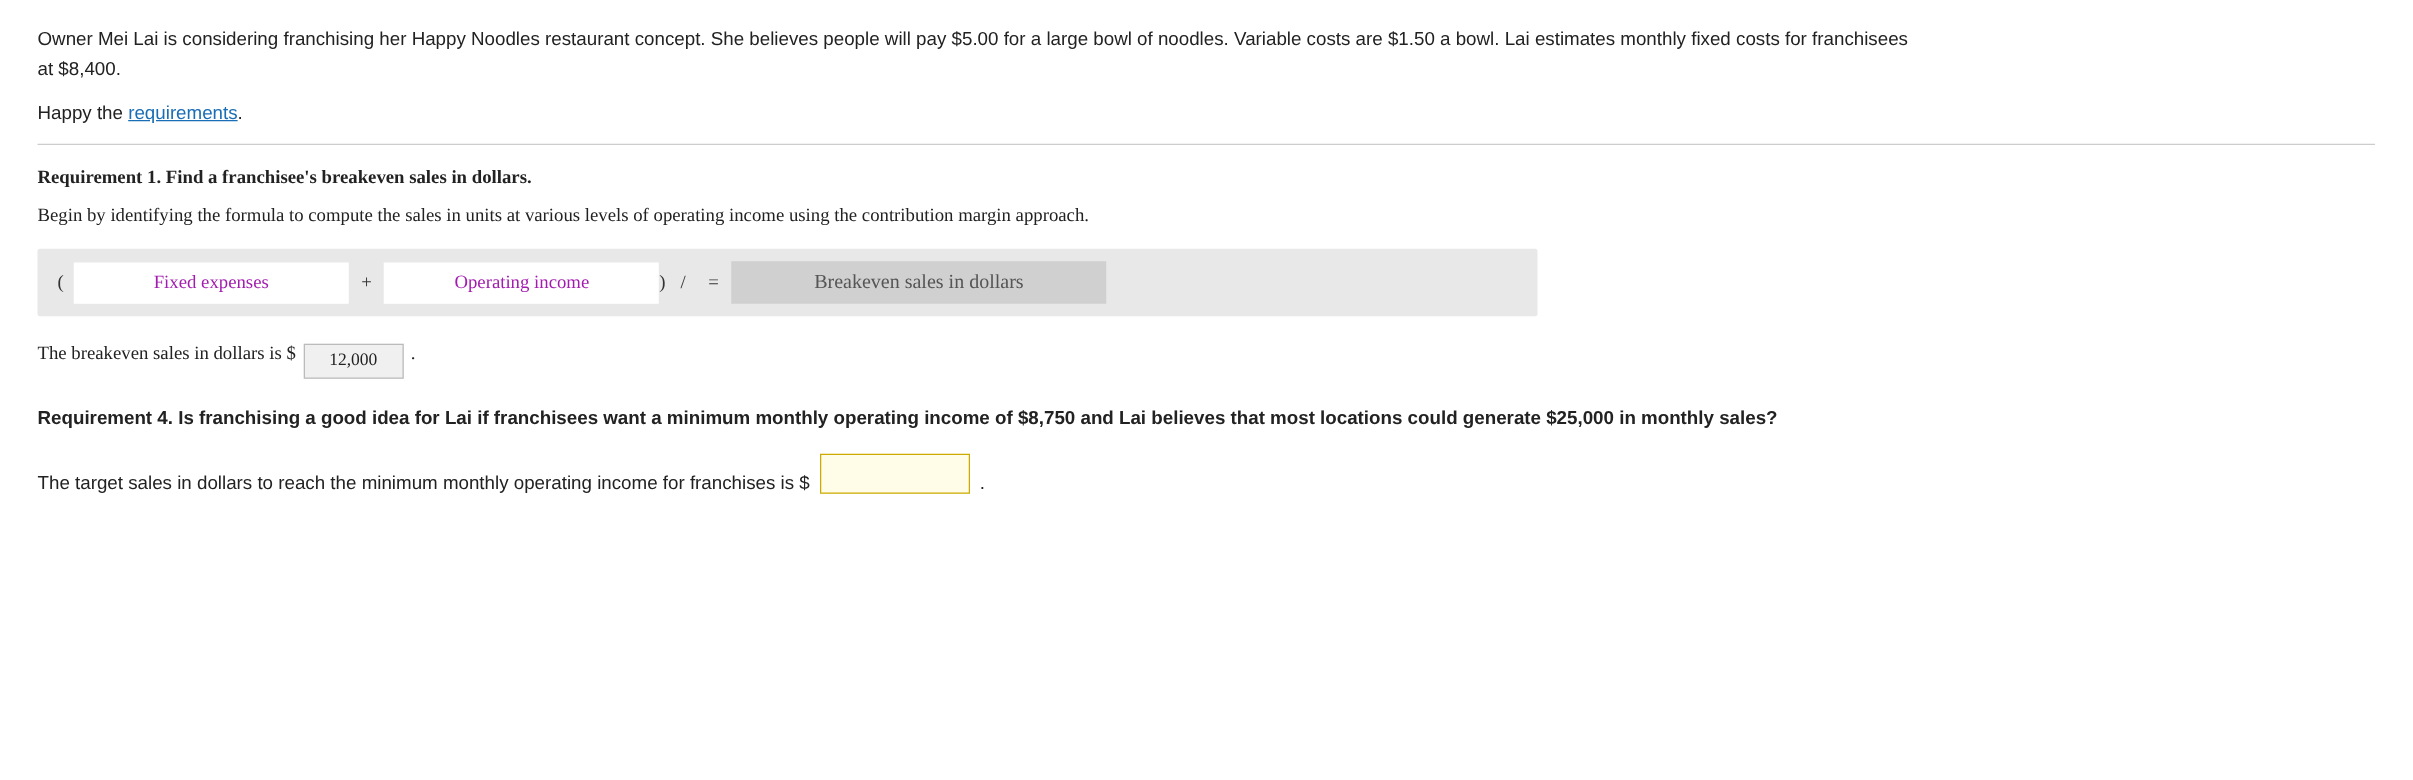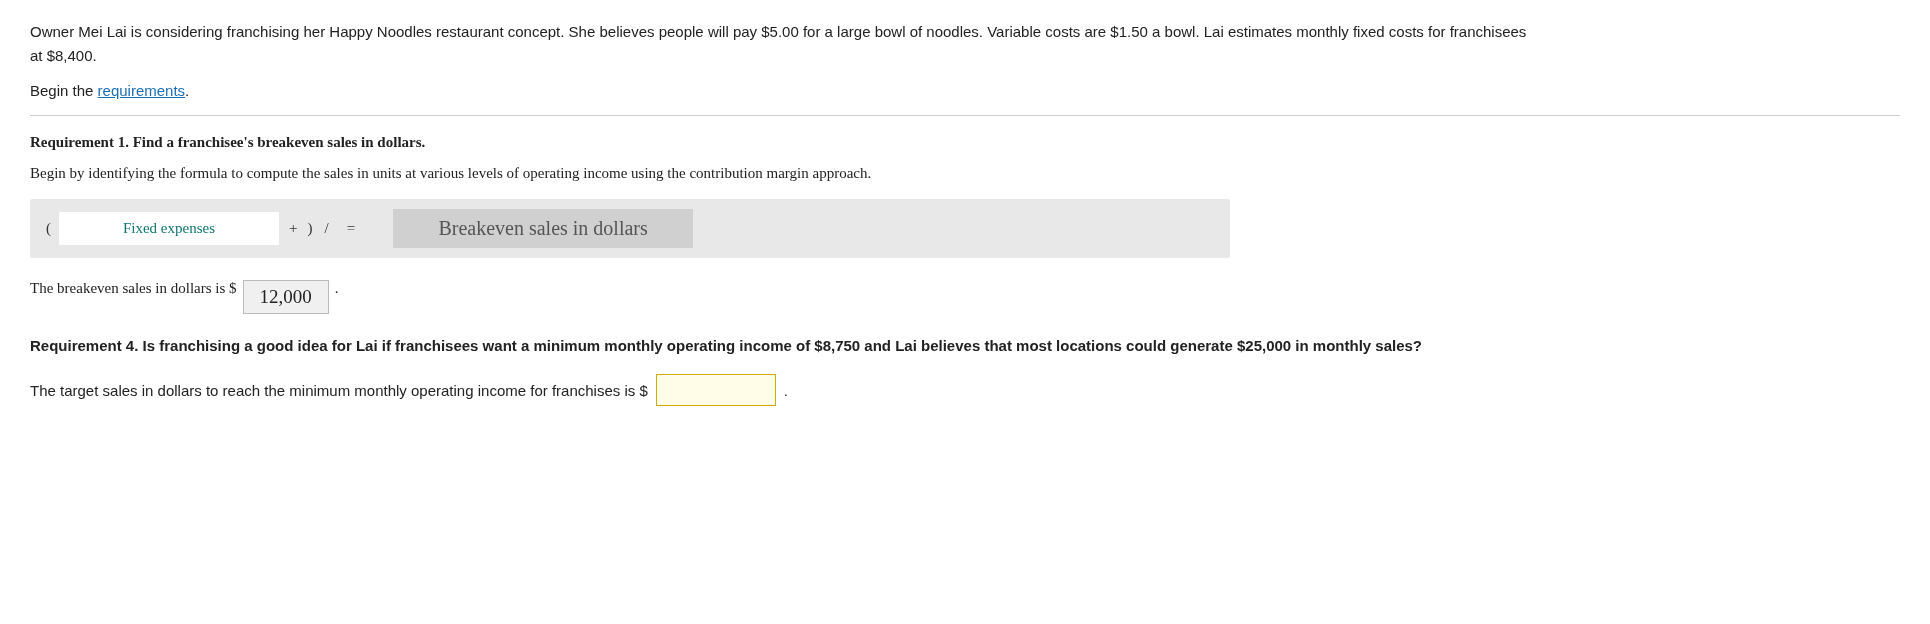--- a/index.html
+++ b/index.html
@@ -82,122 +82,122 @@
       margin-right: 4px;
     }
 
     .formula-slash {
       font-size: 15px;
       color: #333;
       margin: 0 8px;
     }
 
     .formula-result {
-      font-size: 20px;
+      font-size: 16px;
       color: #555;
       padding: 8px 24px;
       min-width: 300px;
       background: #d0d0d0;
       text-align: center;
-      margin-left: 28px;
     }
 
     .formula-equals {
       font-size: 15px;
       color: #333;
       margin: 0 10px;
     }
 
     .breakeven-line {
       display: flex;
       align-items: flex-start;
       gap: 6px;
       margin-bottom: 20px;
       font-size: 15px;
     }
 
     .value-box {
       background: #f0f0f0;
       border: 1px solid #bbb;
       padding: 5px 16px;
-      font-size: 19px;
+      font-size: 14px;
       color: #222;
       min-width: 80px;
       text-align: center;
     }
 
     .req2-section {
       margin-top: 10px;
     }
 
     .req2-title {
       font-weight: bold;
       margin-bottom: 10px;
       line-height: 1.6;
       max-width: 1700px;
     }
 
     .target-line {
       display: flex;
-      align-items: center;
+      align-items: flex-end;
       gap: 8px;
       font-size: 15px;
       margin-top: 16px;
     }
 
     .target-input {
       border: 1px solid #ccaa00;
       background: #fffde7;
       width: 120px;
       height: 32px;
       outline: none;
       font-size: 15px;
       padding: 2px 6px;
     }
 
     .formula-cell-white {
       background: #fff;
       padding: 8px 20px;
       font-size: 15px;
-      color: #0f766e;
+      color: #a21caf;
       text-align: center;
       min-width: 220px;
     }
 
     .formula-cmr {
       background: #fff;
       padding: 8px 20px;
       font-size: 15px;
       color: #555;
       text-align: center;
       min-width: 240px;
     }
   </style>
 </head>
 <body>
 
 <p class="intro-text">Owner Mei Lai is considering franchising her Happy Noodles restaurant concept. She believes people will pay $5.00 for a large bowl of noodles. Variable costs are $1.50 a bowl. Lai estimates monthly fixed costs for franchisees at $8,400.</p>
 
 <p class="read-line">
-  <span>Begin the </span><a class="requirements-link" href="#">requirements</a><span>.</span>
+  <span>Happy the </span><a class="requirements-link" href="#">requirements</a><span>.</span>
 </p>
 
 <hr class="divider">
 
 <div class="requirement-section">
   <p class="req-title">
     <span>Requirement 1.</span><span> Find a franchisee's breakeven sales in dollars.</span>
   </p>
 
   <p class="req-desc">Begin by identifying the formula to compute the sales in units at various levels of operating income using the contribution margin approach.</p>
 
   <div class="formula-bar">
     <span class="formula-paren">(</span>
     <div class="formula-cell-white">Fixed expenses</div>
     <span class="formula-operator">+</span>
+    <div class="formula-cell-white">Operating income</div>
     <span class="formula-paren-close">)</span>
     <span class="formula-slash">/</span>
     <span class="formula-equals">=</span>
     <div class="formula-result">Breakeven sales in dollars</div>
   </div>
 
   <div class="breakeven-line">
     <span>The breakeven sales in dollars is $</span>
     <div class="value-box">12,000</div>
     <span>.</span>

